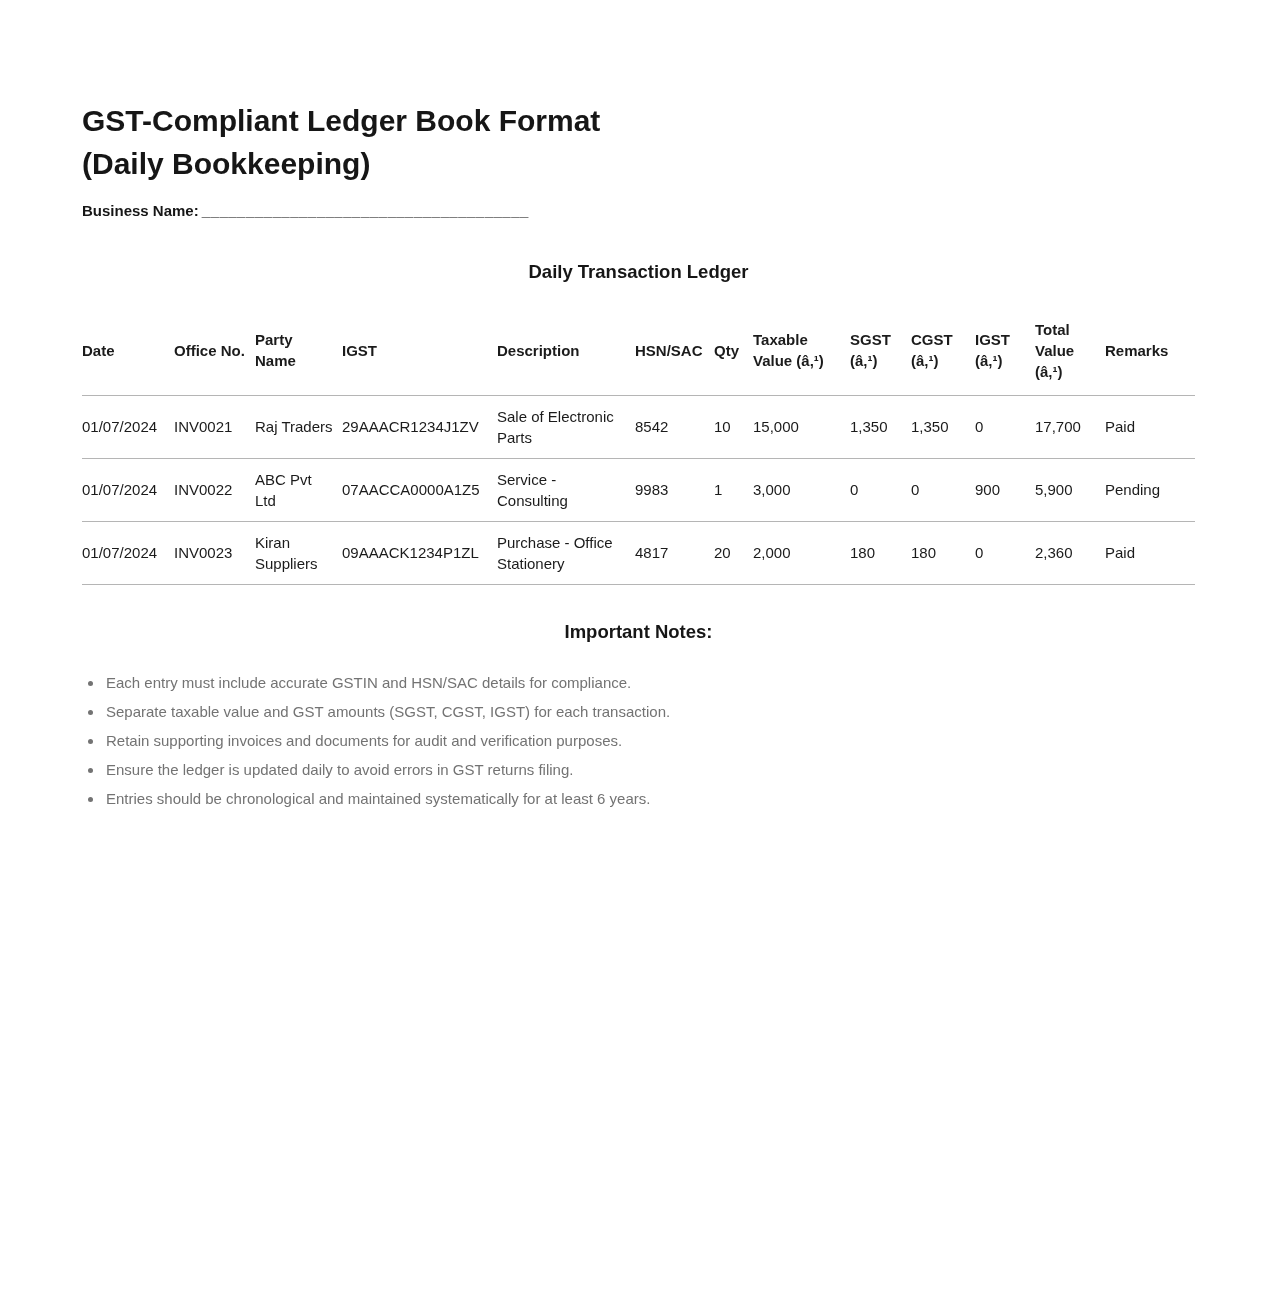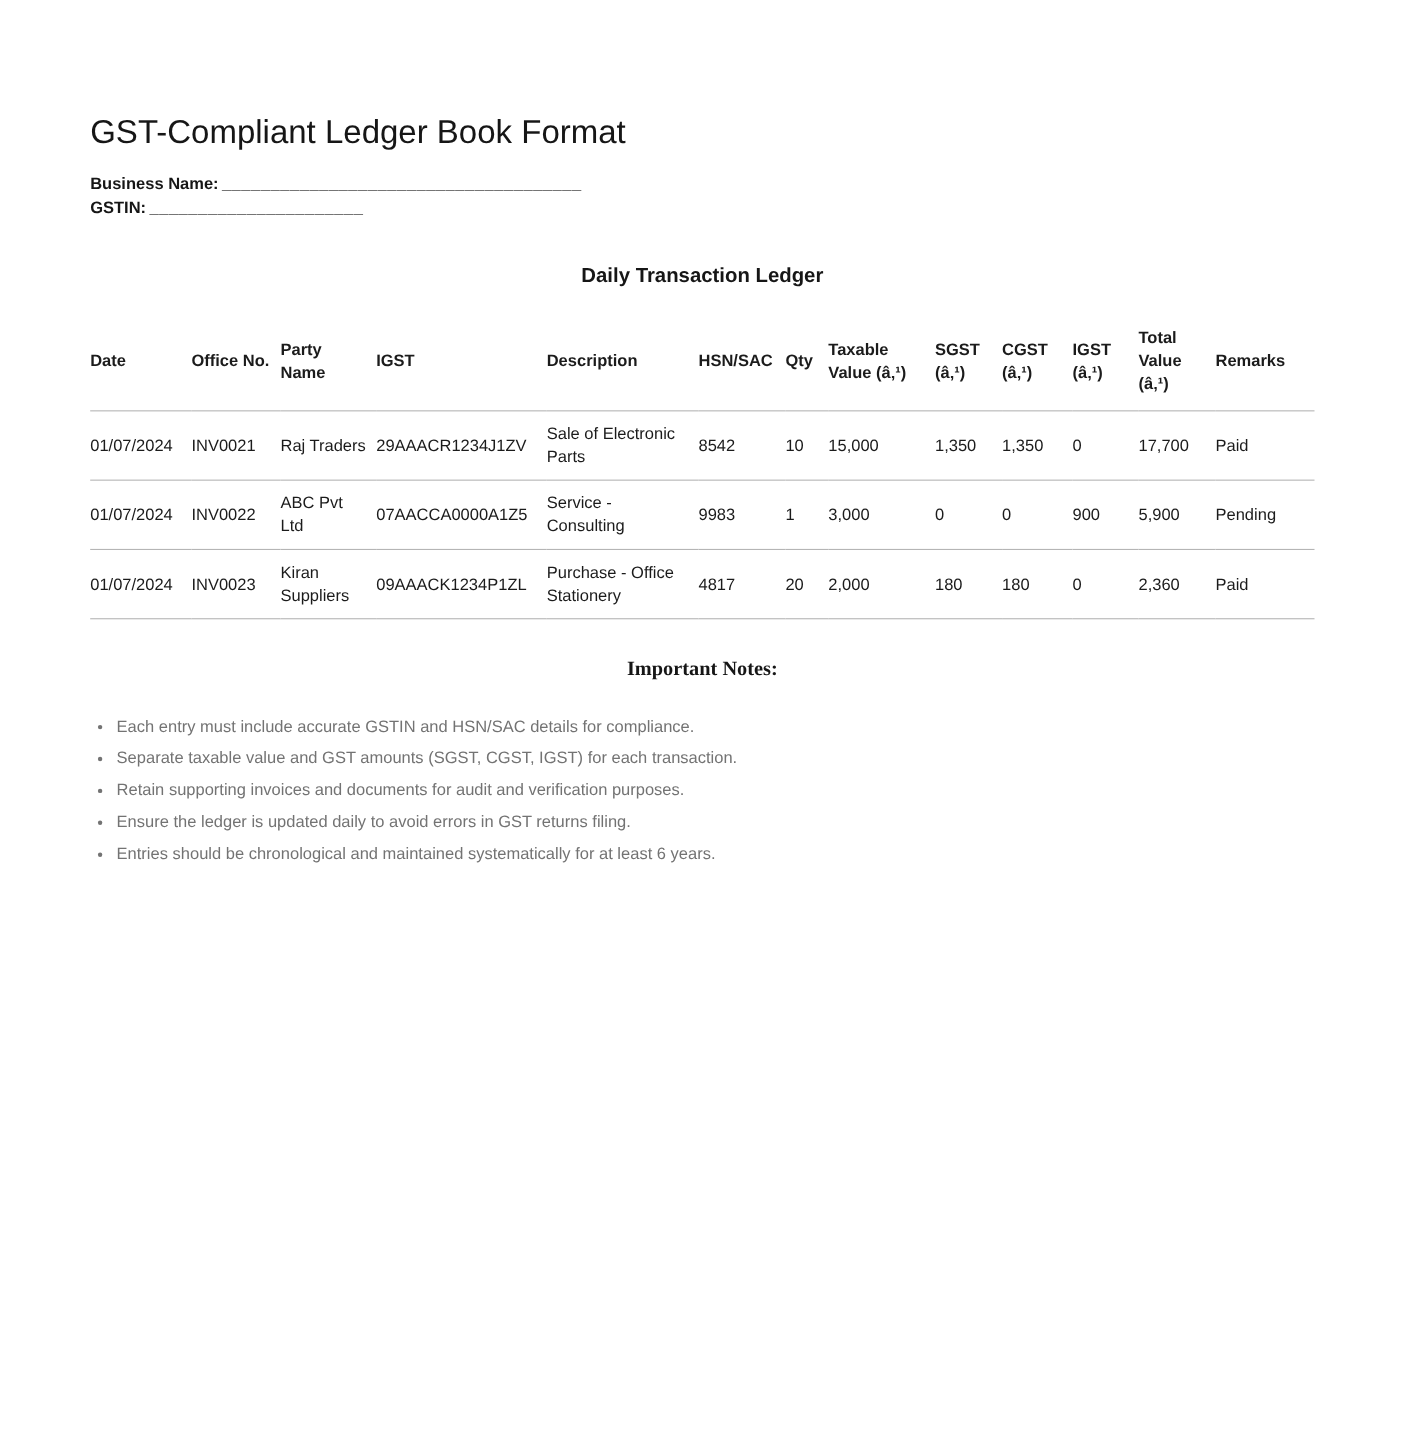--- a/index.html
+++ b/index.html
@@ -14,21 +14,21 @@
   }
   .page {
     width: 1278px;
     height: 1300px;
     background: #ffffff;
     padding: 99px 83px 0 82px;
   }
   h1.doc-title {
     font-size: 30px;
     line-height: 43px;
-    font-weight: normal;
+    font-weight: bold;
     color: #161616;
     letter-spacing: 0px;
   }
   .fields { margin-top: 15px; }
   .field {
     font-size: 15px;
     line-height: 21.5px;
     font-weight: bold;
     color: #161616;
     white-space: nowrap;
@@ -56,49 +56,47 @@
     border-bottom: 1px solid #b5b5b5;
     padding: 10px 8px 10px 0;
     word-wrap: break-word;
   }
   table.ledger th {
     font-weight: bold;
     padding-top: 12px;
     padding-bottom: 13px;
   }
   table.ledger td { height: 63px; }
-  h2.notes-heading { margin-top: 37px; font-family: Liberation Serif, serif; }
+  h2.notes-heading { margin-top: 37px; }
   ul.notes-list {
     margin-top: 31px;
     padding-left: 22px;
     list-style-type: disc;
   }
   ul.notes-list li {
     font-size: 15px;
     line-height: 21px;
     margin-bottom: 8px;
     color: #737373;
     padding-left: 2px;
   }
 </style>
 </head>
 <body>
 
 <div class="page">
 
   <h1 class="doc-title">
     <div>GST-Compliant Ledger Book Format</div>
+    <div>(Daily Bookkeeping)</div>
   </h1>
 
   <div class="fields">
     <div class="field">
       <span class="field-label">Business Name:</span><span class="field-line">_____________________________________</span>
-    </div>
-    <div class="field">
-      <span class="field-label">GSTIN:</span><span class="field-line">______________________</span>
     </div>
   </div>
 
   <h2 class="section-heading ledger-heading">Daily Transaction Ledger</h2>
 
   <table class="ledger">
     <colgroup>
       <col style="width:92px">
         <col style="width:81px">
         <col style="width:87px">

